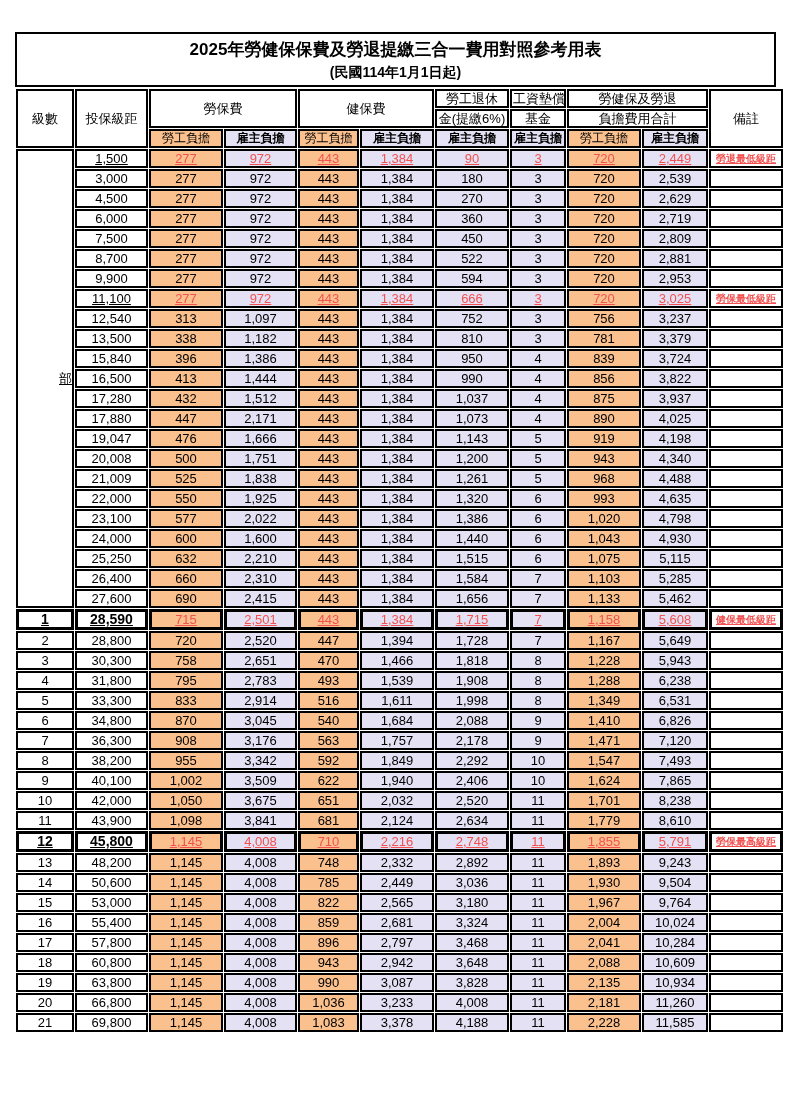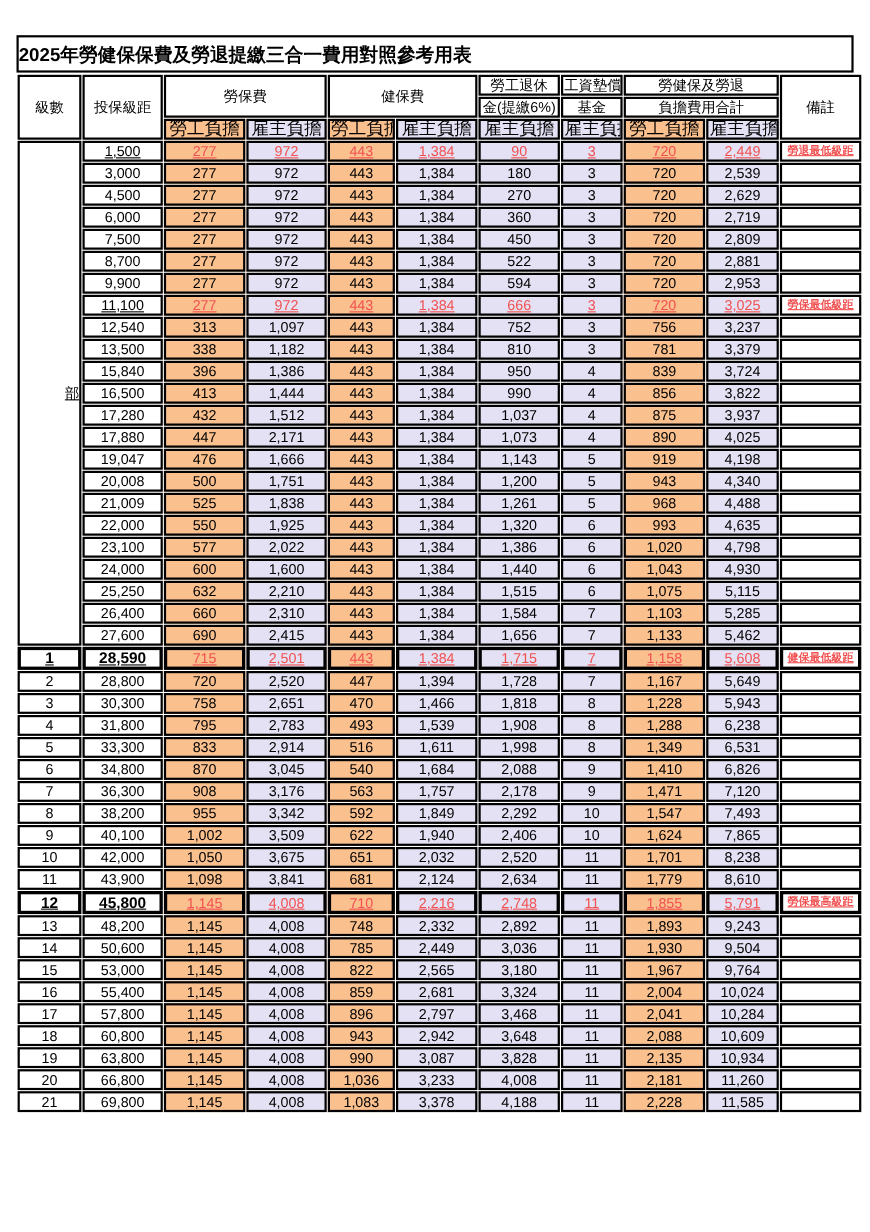--- a/index.html
+++ b/index.html
@@ -11,59 +11,60 @@
   *{box-sizing:border-box;}
   html,body{margin:0;padding:0;background:#fff;}
   body{
     width:791px;height:1120px;position:relative;
     font-family:"Liberation Sans","DejaVu Sans",sans-serif;
     color:#000;
   }
   .sheet{position:absolute;left:15px;top:32px;width:761px;}
   .title-box{
     border:2px solid var(--line);
-    text-align:left;padding:3px 0 2px 0;background:#fff;
+    text-align:center;padding:3px 0 2px 0;background:#fff;
   }
   .title-main{font-size:17px;font-weight:bold;line-height:25px;}
   .title-sub{font-size:14px;font-weight:bold;line-height:21px;}
   table{
     border-collapse:separate;border-spacing:1px;
     table-layout:fixed;width:761px;background:#fff;
     margin-top:1px;
   }
   th,td{
     border:2px solid var(--line);
     padding:0 1px;text-align:center;vertical-align:middle;
     font-size:13px;line-height:15px;background:#fff;
     overflow:hidden;white-space:nowrap;
   }
   thead th{font-weight:normal;height:16px;}
-  thead th.chip{height:15px;font-size:16px;}
+  thead th.chip{height:15px;font-size:12px;}
   thead th.chip.emp{background:var(--emp-fill);}
-  thead th.chip.er{background:var(--er-fill);}
+  thead th.chip.er{background:var(--er-fill);font-weight:bold;}
   tbody td{height:17px;}
   td.emp{background:var(--emp-fill);}
   td.er{background:var(--er-fill);}
   td.lvl,td.bracket{background:#fff;}
   td.parttime{font-size:13px;letter-spacing:0;padding-left:41px;}
   td.note{
     font-size:10px;font-weight:bold;color:var(--red);
     padding:0;letter-spacing:0;
   }
   tr.red td{color:var(--red);text-decoration:underline;}
   tr.red td.lvl,tr.red td.bracket{color:#000;}
   tr.bold td{border-width:3px;}
   tr.bold td.lvl,tr.bold td.bracket{font-weight:bold;font-size:14px;}
 </style>
 </head>
 <body>
 
 <div class="sheet">
   <div class="title-box">
     <div class="title-main">2025年勞健保保費及勞退提繳三合一費用對照參考用表</div>
+    <div class="title-sub">(民國114年1月1日起)</div>
   </div>
 
   <table>
     <colgroup>
       <col style="width:58px">
         <col style="width:73px">
       <col style="width:74px">
         <col style="width:73px">
       <col style="width:61px">
         <col style="width:74px">

